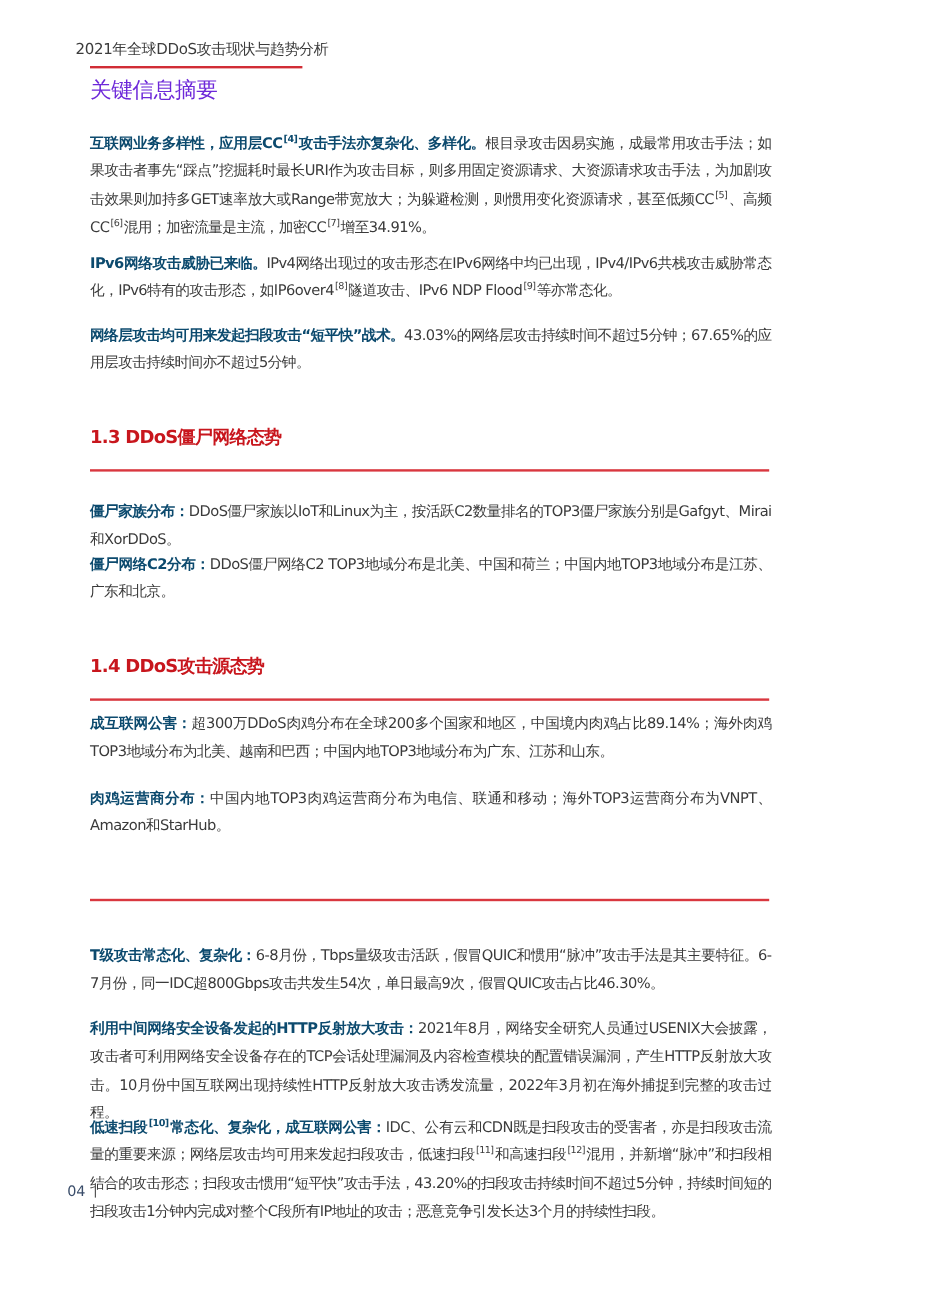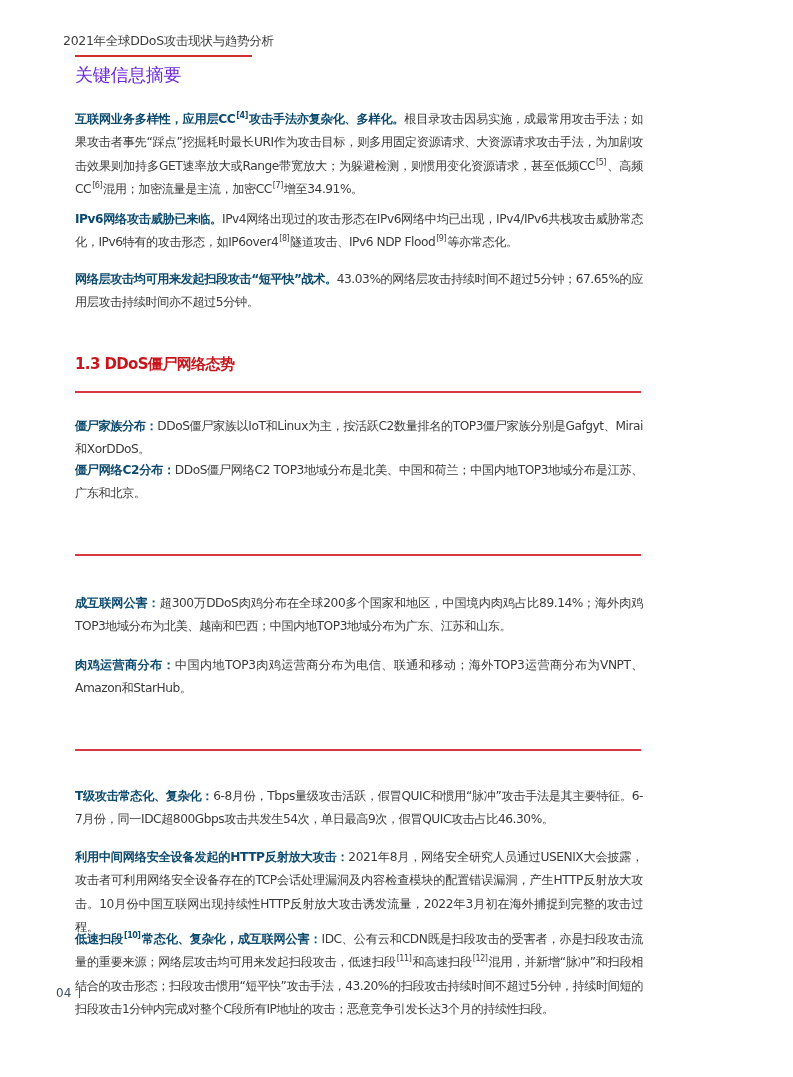--- a/index.html
+++ b/index.html
@@ -44,20 +44,21 @@
   <div class="sec-rule"></div>
 </div>
 <div class="para" style="top:399px;margin-top:16px;">
   <b>僵尸家族分布：</b><span>DDoS僵尸家族以IoT和Linux为主，按活跃C2数量排名的TOP3僵尸家族分别是Gafgyt、Mirai和XorDDoS。</span>
 </div>
 <div class="para" style="top:459px;">
   <b>僵尸网络C2分布：</b><span>DDoS僵尸网络C2 TOP3地域分布是北美、中国和荷兰；中国内地TOP3地域分布是江苏、广东和北京。</span>
 </div>
 
 <div class="sec" style="top:541px;">
+  <div class="sec-title">1.4 DDoS攻击源态势</div>
   <div class="sec-rule"></div>
 </div>
 <div class="para" style="top:592px;">
   <b>成互联网公害：</b><span>超300万DDoS肉鸡分布在全球200多个国家和地区，中国境内肉鸡占比89.14%；海外肉鸡TOP3地域分布为北美、越南和巴西；中国内地TOP3地域分布为广东、江苏和山东。</span>
 </div>
 <div class="para" style="top:654px;">
   <b>肉鸡运营商分布：</b><span>中国内地TOP3肉鸡运营商分布为电信、联通和移动；海外TOP3运营商分布为VNPT、Amazon和StarHub。</span>
 </div>
 
 <div class="sec" style="top:736px;">

